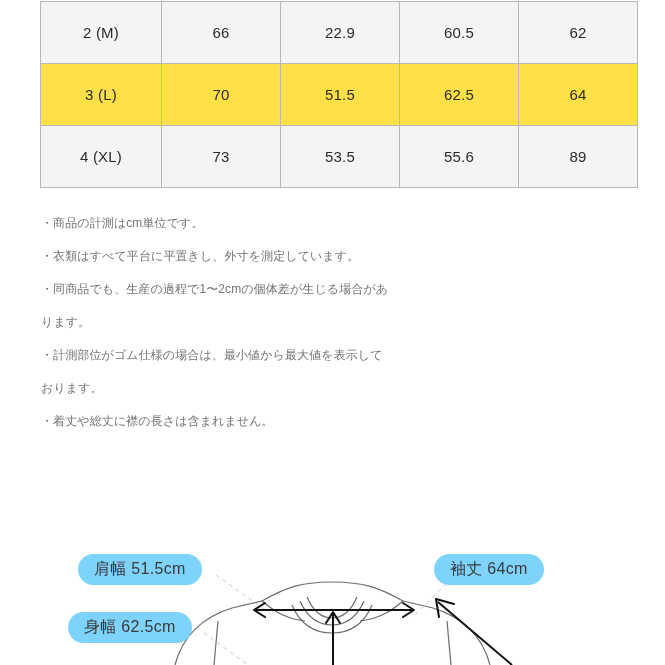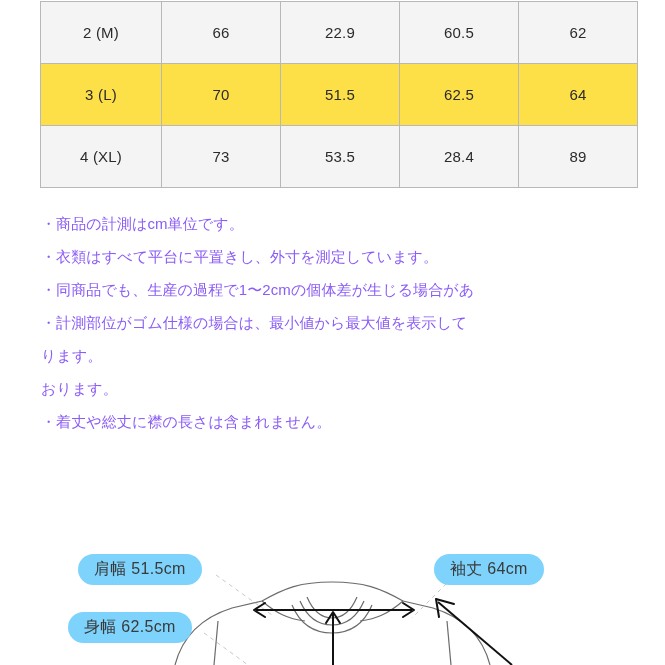--- a/index.html
+++ b/index.html
@@ -42,23 +42,23 @@
   table.size-table tr.row-plain td { background: #fde047; }
   td.col-size  { width: 118px; }
   td.col-v     { width: 116px; }
 
   
   .notes {
     position: absolute;
     left: 41px;
     top: 207px;
     width: 586px;
-    font-size: 15px;
+    font-size: 12px;
     line-height: 33px;
-    color: #8b5cf6;
+    color: #737373;
     letter-spacing: 0.1px;
   }
   .notes p {
     margin: 0;
     text-indent: 0;
   }
 
   
   .diagram {
     position: absolute;
@@ -101,33 +101,33 @@
         <td class="col-size">3 (L)</td>
         <td class="col-v">70</td>
         <td class="col-v">51.5</td>
         <td class="col-v">62.5</td>
         <td class="col-v">64</td>
       </tr>
       <tr class="row-shade">
         <td class="col-size">4 (XL)</td>
         <td class="col-v">73</td>
         <td class="col-v">53.5</td>
-        <td class="col-v">28.4</td>
+        <td class="col-v">55.6</td>
         <td class="col-v">89</td>
       </tr>
     </tbody>
   </table>
 </div>
 
 <div class="notes">
   <p>・商品の計測はcm単位です。</p>
   <p>・衣類はすべて平台に平置きし、外寸を測定しています。</p>
   <p>・同商品でも、生産の過程で1〜2cmの個体差が生じる場合があ</p>
+  <p>ります。</p>
   <p>・計測部位がゴム仕様の場合は、最小値から最大値を表示して</p>
-  <p>ります。</p>
   <p>おります。</p>
   <p>・着丈や総丈に襟の長さは含まれません。</p>
 </div>
 
 <div class="diagram">
   <svg width="665" height="145" viewBox="0 0 665 145">
 
     <g fill="none" stroke="#6b6b6b" stroke-width="1.2">
 
       <path d="M175 145 C182 118, 200 98, 232 88 L262 81"></path>

